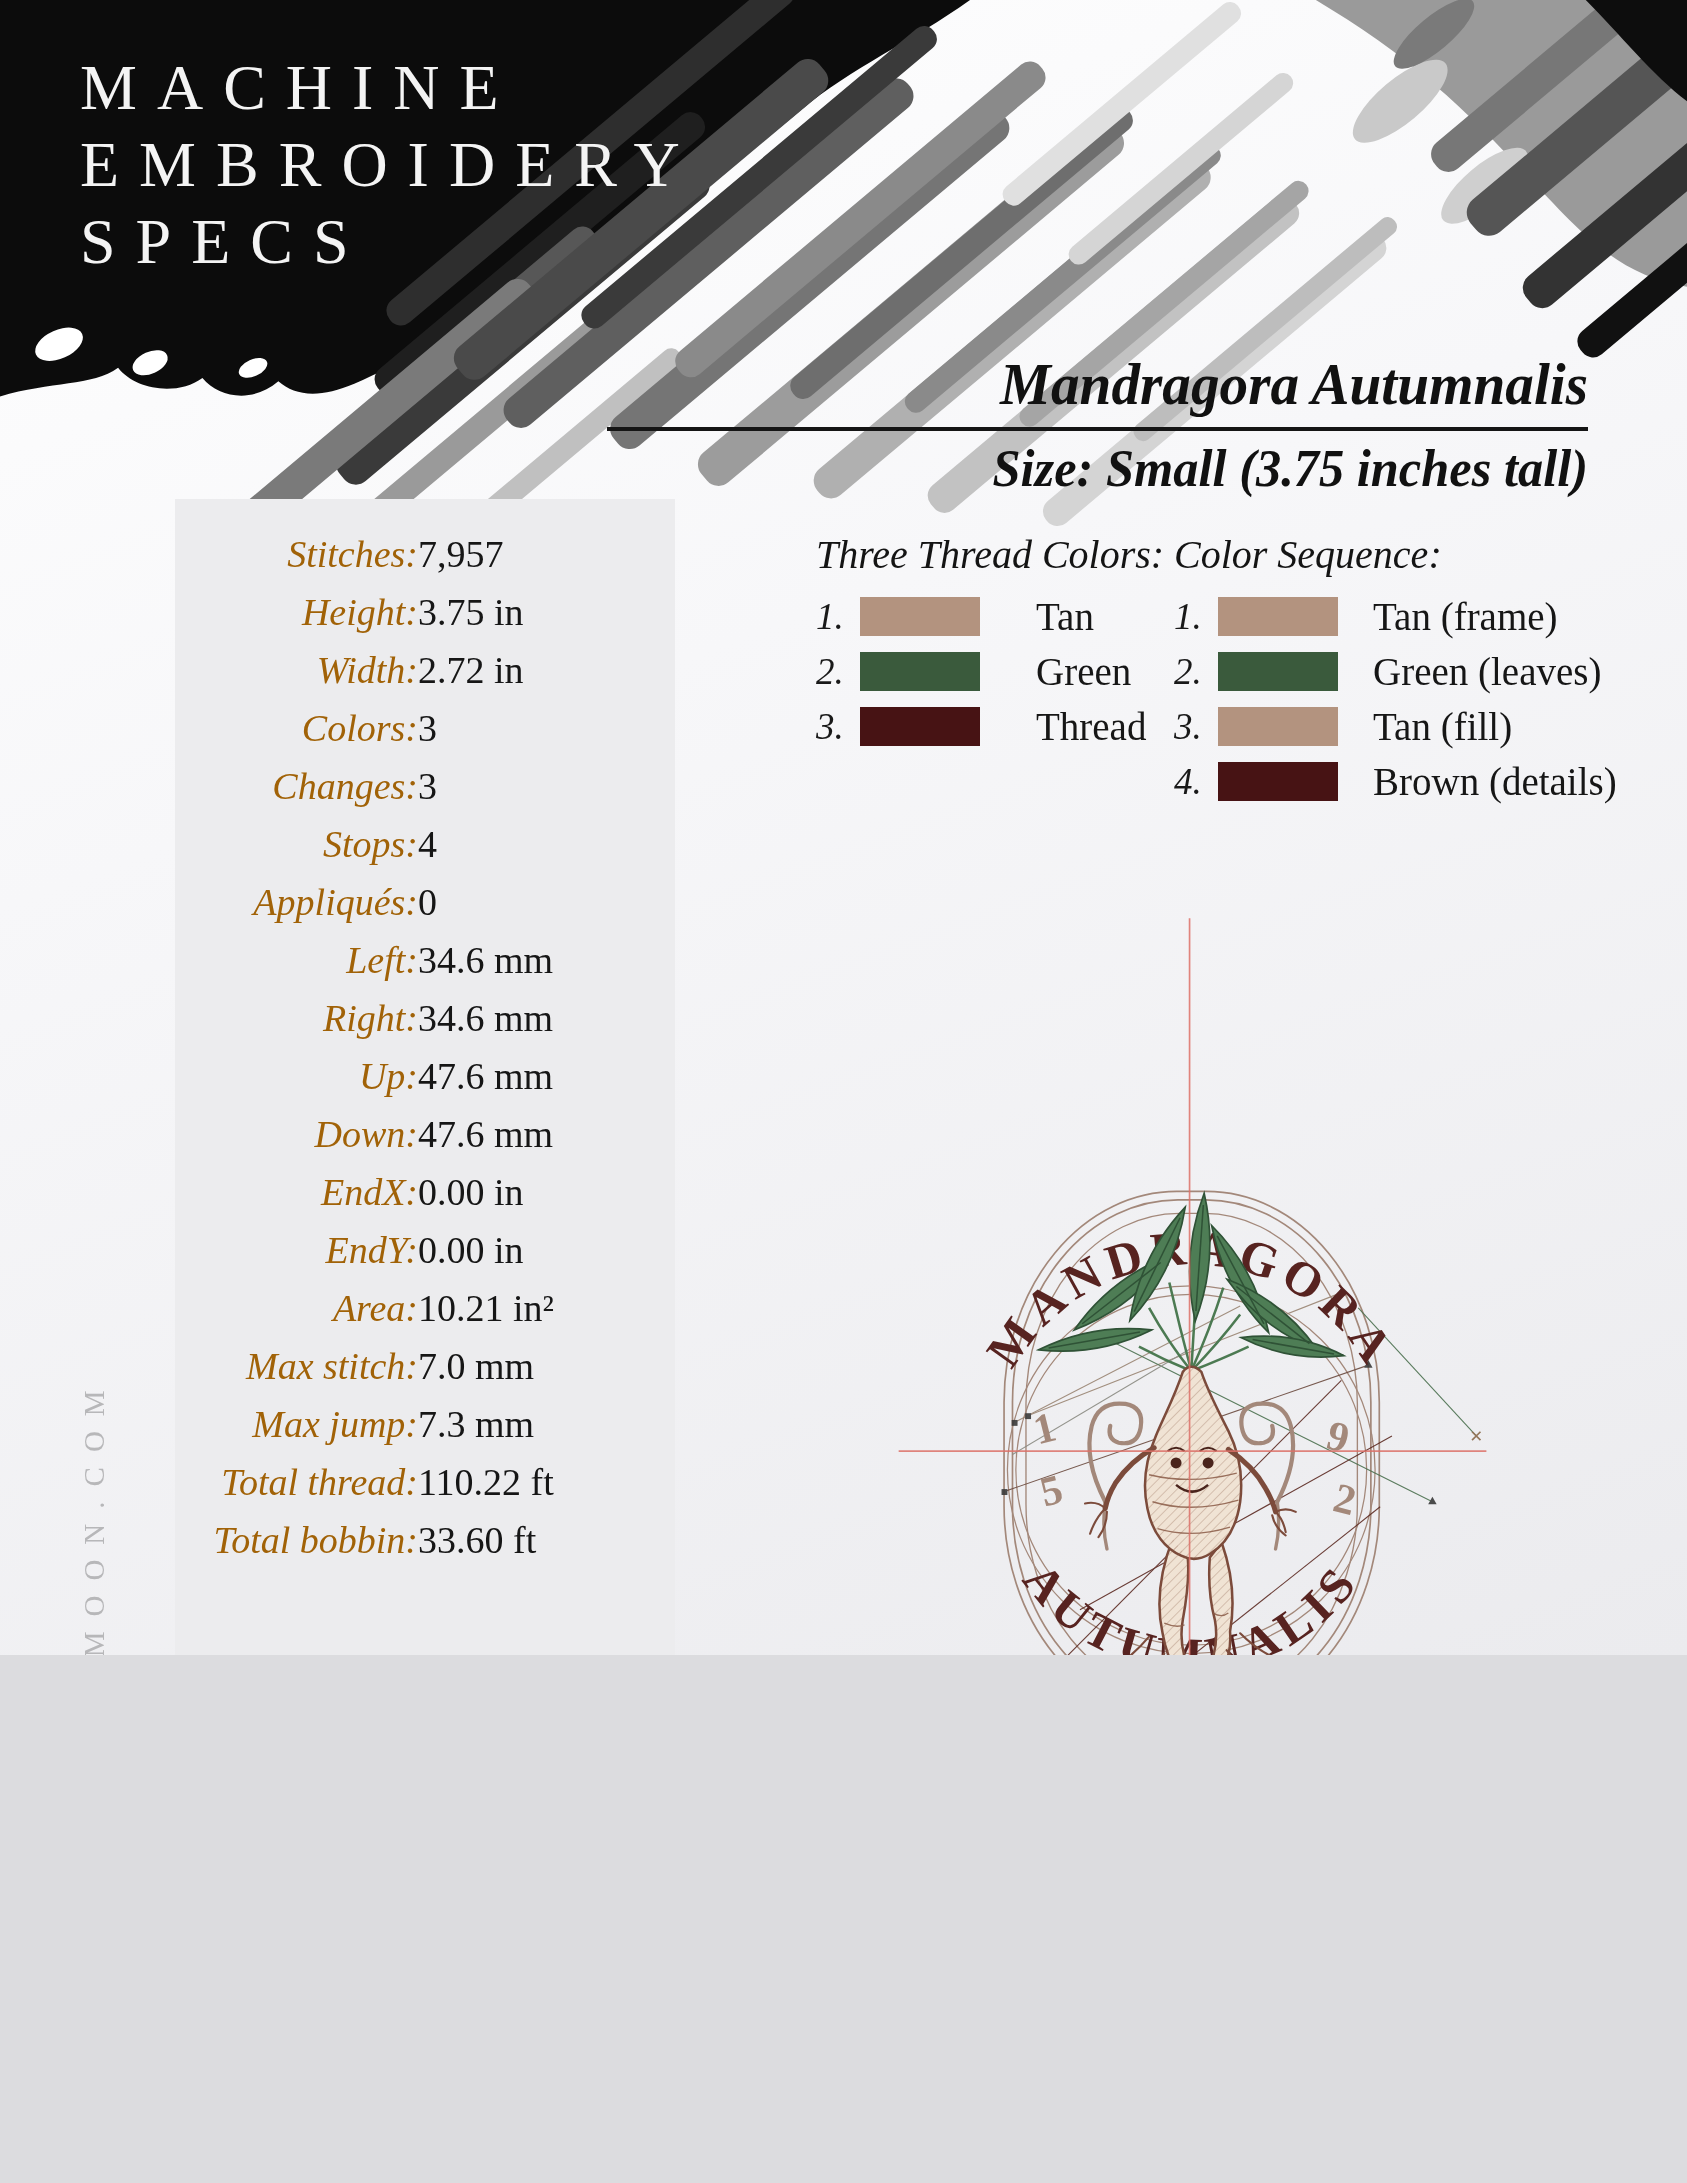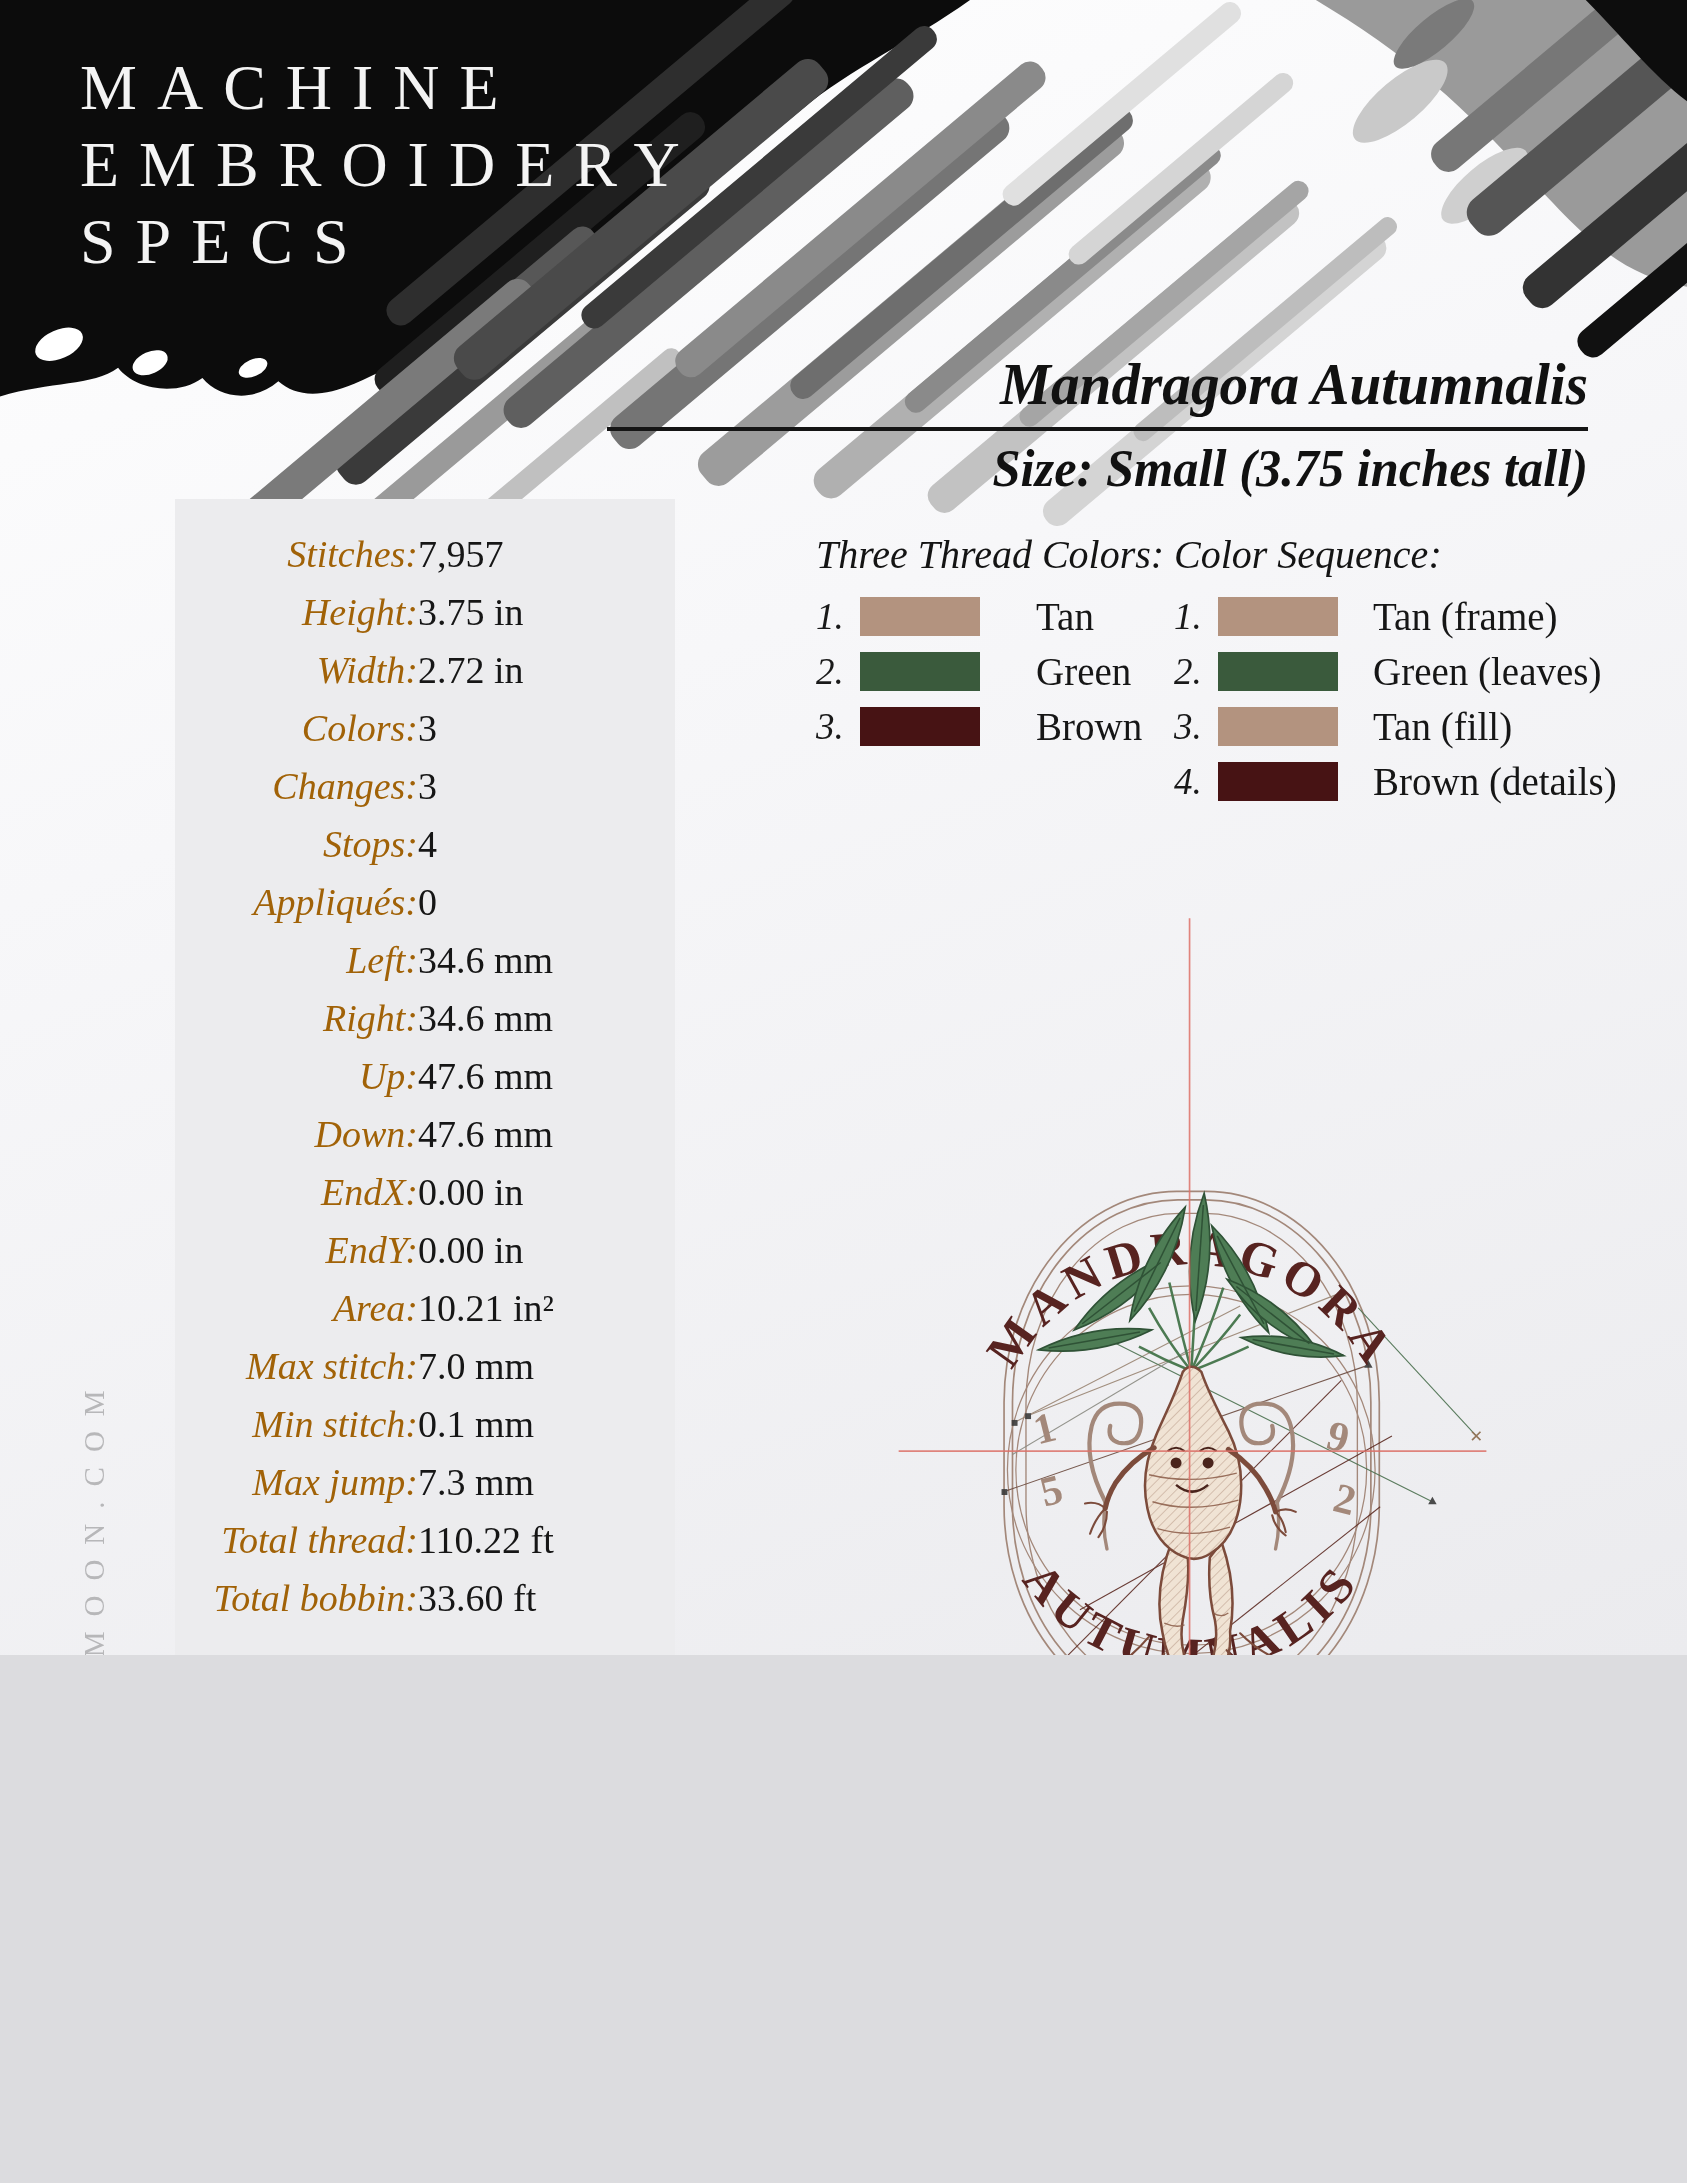--- a/index.html
+++ b/index.html
@@ -190,24 +190,20 @@
       </div>
     <div class="srow">
         <span class="slabel">Area:</span>
         <span class="sval">10.21 in²</span>
       </div>
     <div class="srow">
         <span class="slabel">Max stitch:</span>
         <span class="sval">7.0 mm</span>
       </div>
     <div class="srow">
-        <span class="slabel">Min stitch:</span>
-        <span class="sval">0.1 mm</span>
-      </div>
-    <div class="srow">
         <span class="slabel">Max jump:</span>
         <span class="sval">7.3 mm</span>
       </div>
     <div class="srow">
         <span class="slabel">Total thread:</span>
         <span class="sval">110.22 ft</span>
       </div>
     <div class="srow">
         <span class="slabel">Total bobbin:</span>
         <span class="sval">33.60 ft</span>
@@ -223,21 +219,21 @@
         <span class="clabel">Tan</span>
       </div>
       <div class="crow">
         <span class="cnum">2.</span>
         <span class="swatch" style="background: rgb(58, 90, 60);"></span>
         <span class="clabel">Green</span>
       </div>
       <div class="crow">
         <span class="cnum">3.</span>
         <span class="swatch" style="background: rgb(71, 19, 20);"></span>
-        <span class="clabel">Brown</span>
+        <span class="clabel">Thread</span>
       </div>
     </div>
   </div>
 
   <div class="csec sequence">
     <div class="sec-head">Color Sequence:</div>
     <div class="crows">
       <div class="crow">
         <span class="cnum">1.</span>
         <span class="swatch" style="background: rgb(179, 147, 127);"></span>

